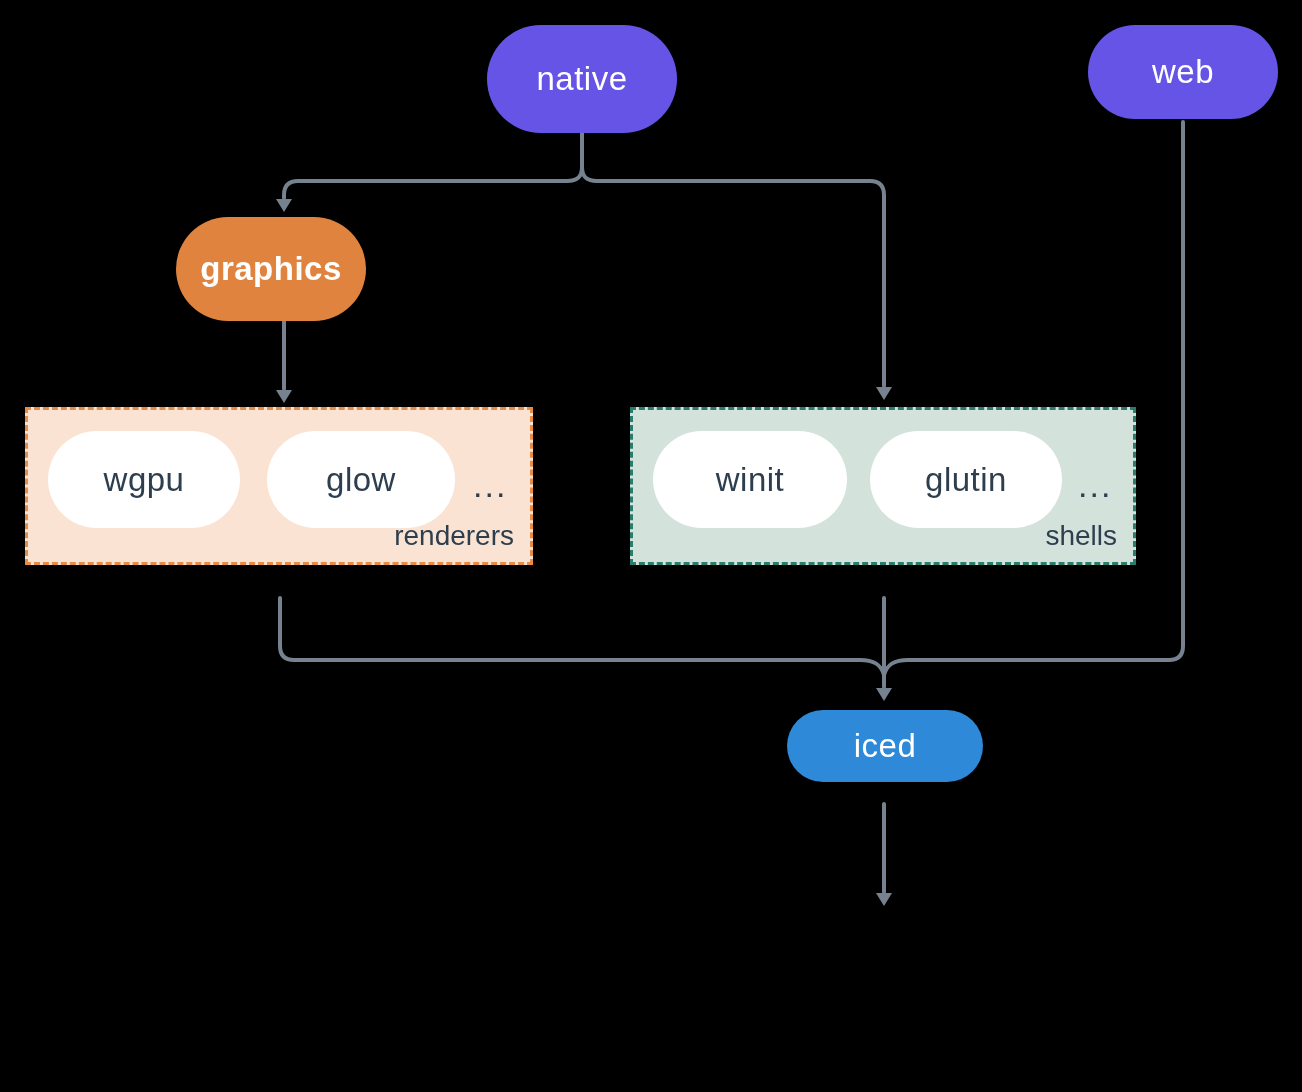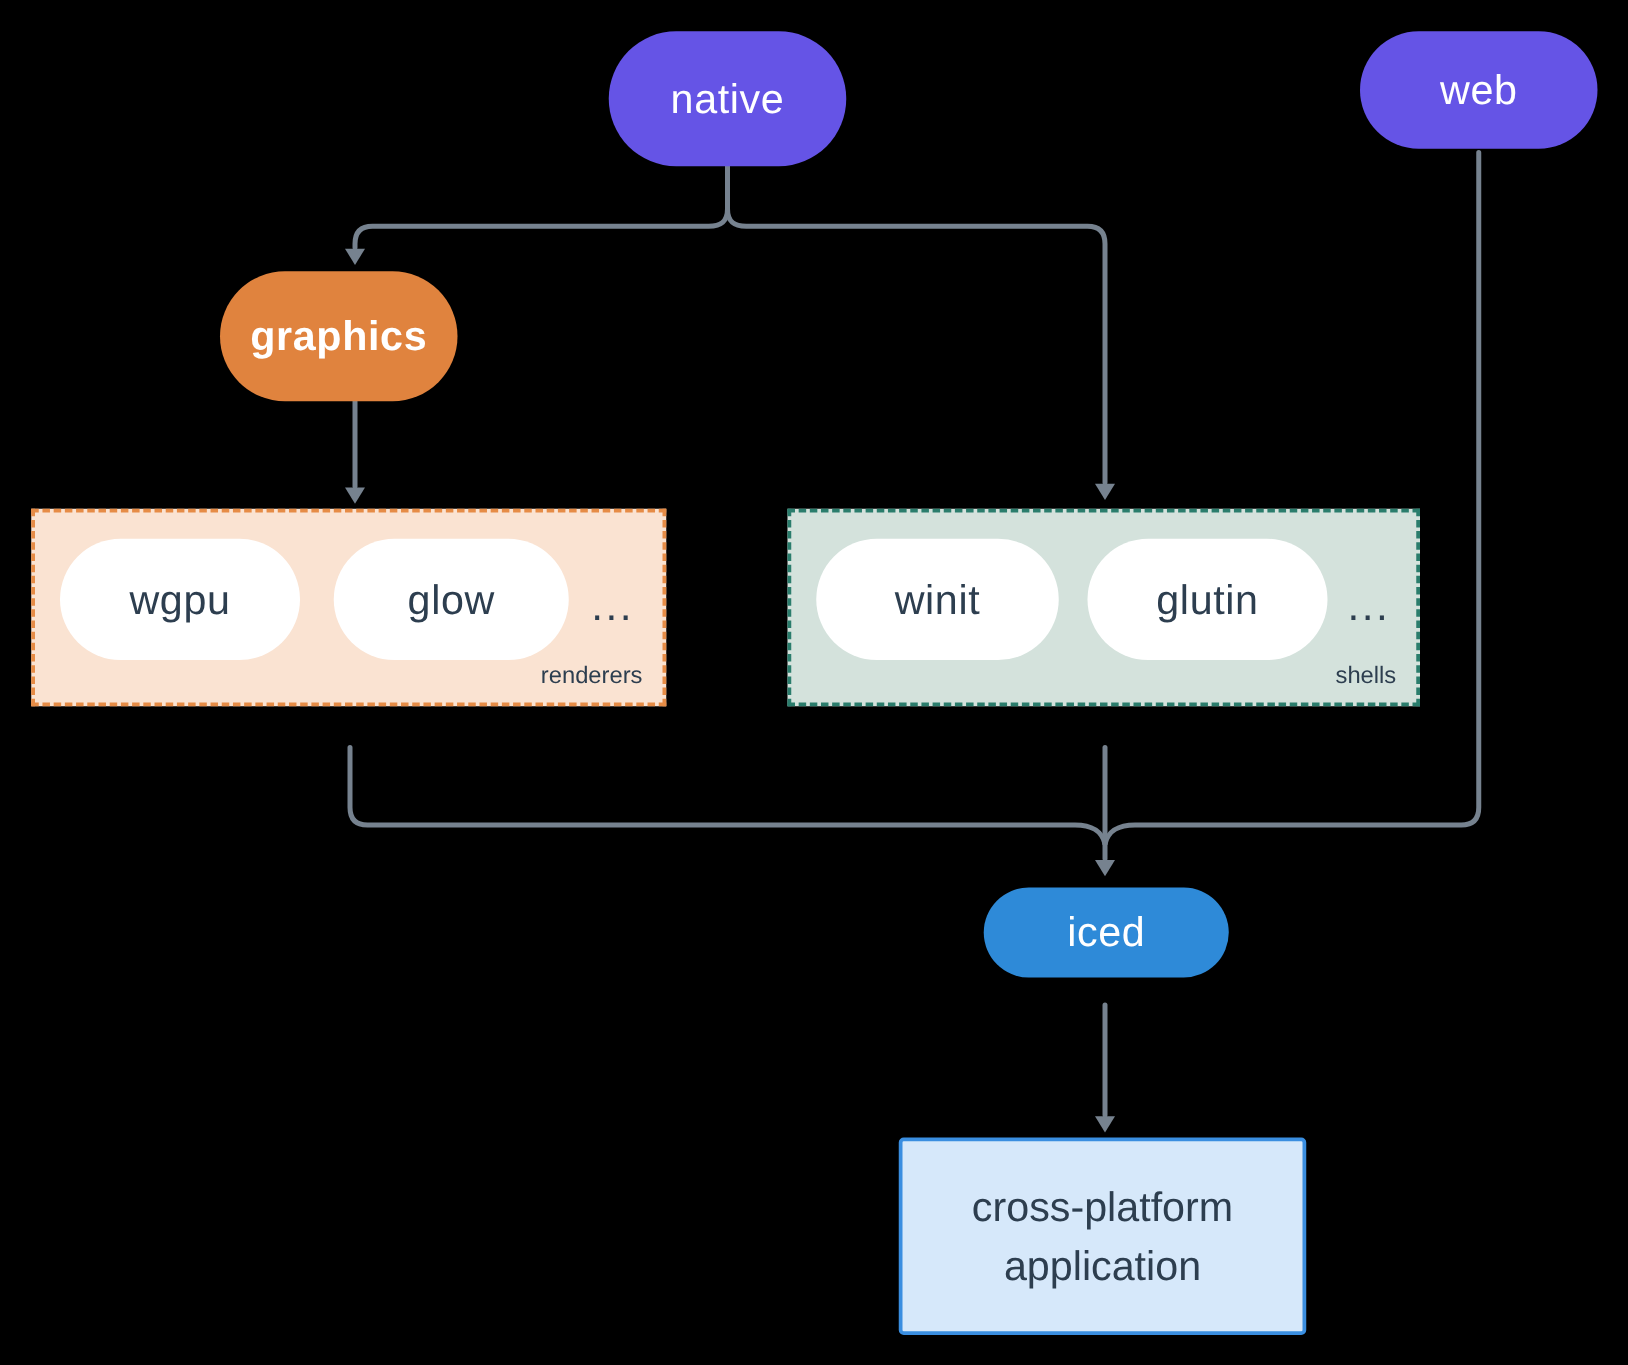--- a/index.html
+++ b/index.html
@@ -50,21 +50,21 @@
     left: 630px;
     width: 506px;
     background: var(--teal-bg, #D4E2DC);
     border: 3px dashed var(--teal-border, #2A7D6C);
   }
   .group .inner-pill { top: 21px; height: 97px; }
   .group-label {
     position: absolute;
     right: 16px;
     bottom: 10px;
-    font-size: 19px;
+    font-size: 28px;
     color: var(--ink, #2D3E4F);
   }
   .ellipsis {
     position: absolute;
     top: 56px;
     font-size: 34px;
     letter-spacing: 2px;
     color: var(--ink, #2D3E4F);
   }
 
@@ -146,18 +146,14 @@
       <span>glutin</span>
     </div>
     <div class="ellipsis" style="left:445px;">...</div>
     <div class="group-label">shells</div>
   </div>
 
   <div class="pill blue" style="left:787px; top:710px; width:196px; height:72px;">
     <span>iced</span>
   </div>
 
-  <div class="app-box">
-    <span>cross-platform</span>
-    <span>application</span>
-  </div>
 
 </div>
 
 </body></html>

